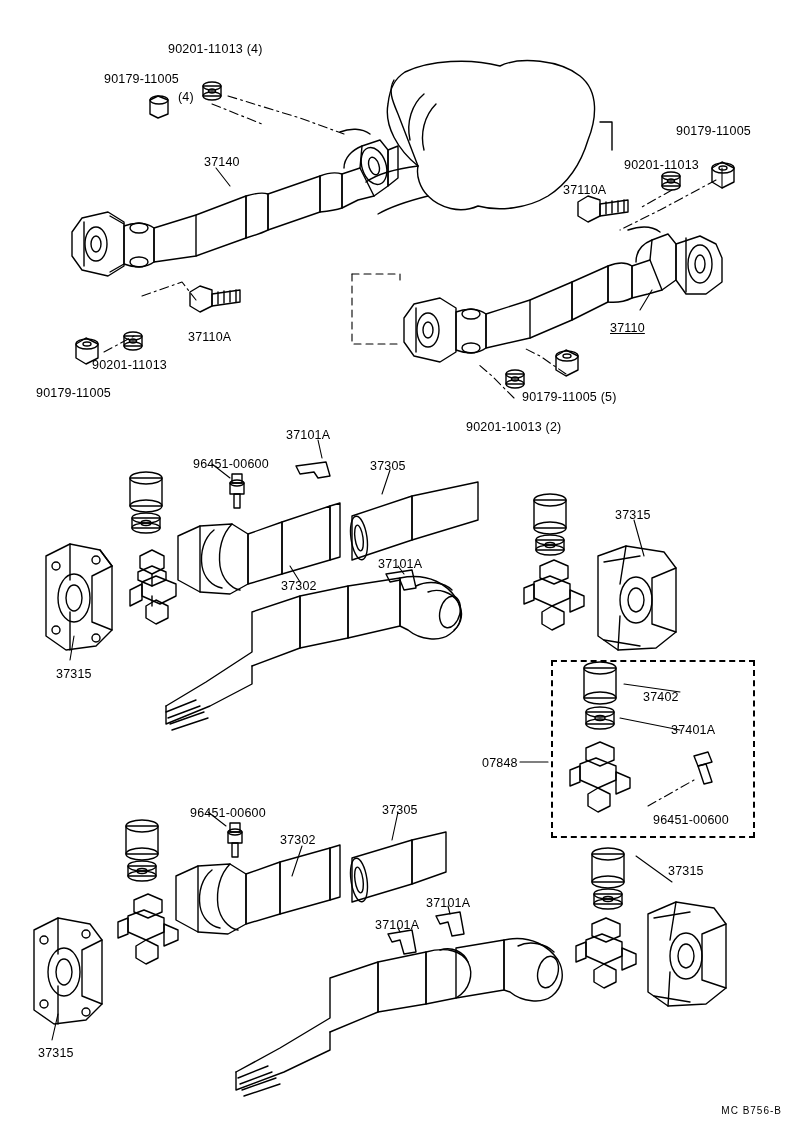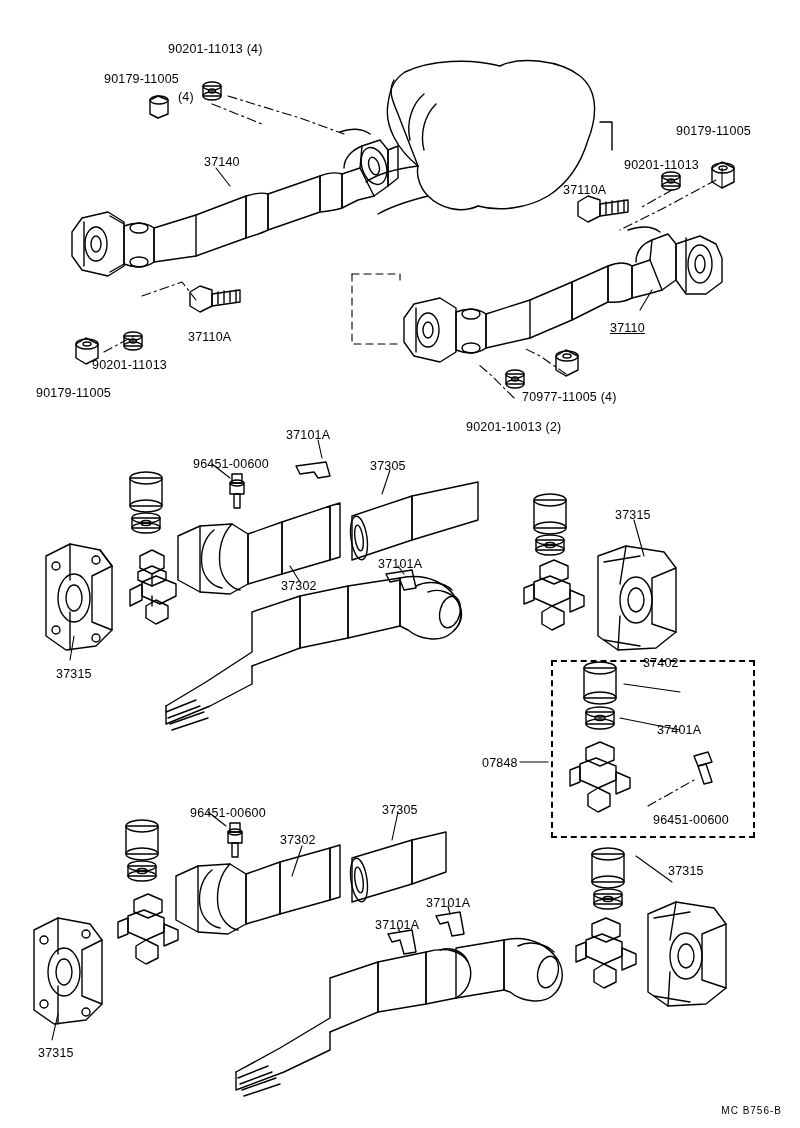--- a/index.html
+++ b/index.html
@@ -449,31 +449,31 @@
   <div class="lbl" style="left:104px; top:72px;">90179-11005</div>
   <div class="lbl" style="left:178px; top:90px;">(4)</div>
   <div class="lbl" style="left:204px; top:155px;">37140</div>
   <div class="lbl" style="left:676px; top:124px;">90179-11005</div>
   <div class="lbl" style="left:624px; top:158px;">90201-11013</div>
   <div class="lbl" style="left:563px; top:183px;">37110A</div>
   <div class="lbl" style="left:610px; top:321px;text-decoration:underline;">37110</div>
   <div class="lbl" style="left:188px; top:330px;">37110A</div>
   <div class="lbl" style="left:92px; top:358px;">90201-11013</div>
   <div class="lbl" style="left:36px; top:386px;">90179-11005</div>
-  <div class="lbl" style="left:522px; top:390px;">70977-11005 (4)</div>
+  <div class="lbl" style="left:522px; top:390px;">90179-11005 (5)</div>
   <div class="lbl" style="left:466px; top:420px;">90201-10013 (2)</div>
   <div class="lbl" style="left:286px; top:428px;">37101A</div>
   <div class="lbl" style="left:193px; top:457px;">96451-00600</div>
   <div class="lbl" style="left:370px; top:459px;">37305</div>
   <div class="lbl" style="left:615px; top:508px;">37315</div>
   <div class="lbl" style="left:378px; top:557px;">37101A</div>
   <div class="lbl" style="left:281px; top:579px;">37302</div>
   <div class="lbl" style="left:56px; top:667px;">37315</div>
-  <div class="lbl" style="left:643px; top:656px;text-align:right;">37402</div>
-  <div class="lbl" style="left:657px; top:723px;">37401A</div>
+  <div class="lbl" style="left:643px; top:690px;text-align:right;">37402</div>
+  <div class="lbl" style="left:671px; top:723px;">37401A</div>
   <div class="lbl" style="left:482px; top:756px;">07848</div>
   <div class="lbl" style="left:653px; top:813px;">96451-00600</div>
   <div class="lbl" style="left:190px; top:806px;">96451-00600</div>
   <div class="lbl" style="left:382px; top:803px;">37305</div>
   <div class="lbl" style="left:280px; top:833px;">37302</div>
   <div class="lbl" style="left:668px; top:864px;">37315</div>
   <div class="lbl" style="left:426px; top:896px;">37101A</div>
   <div class="lbl" style="left:375px; top:918px;">37101A</div>
   <div class="lbl" style="left:38px; top:1046px;">37315</div>
 

